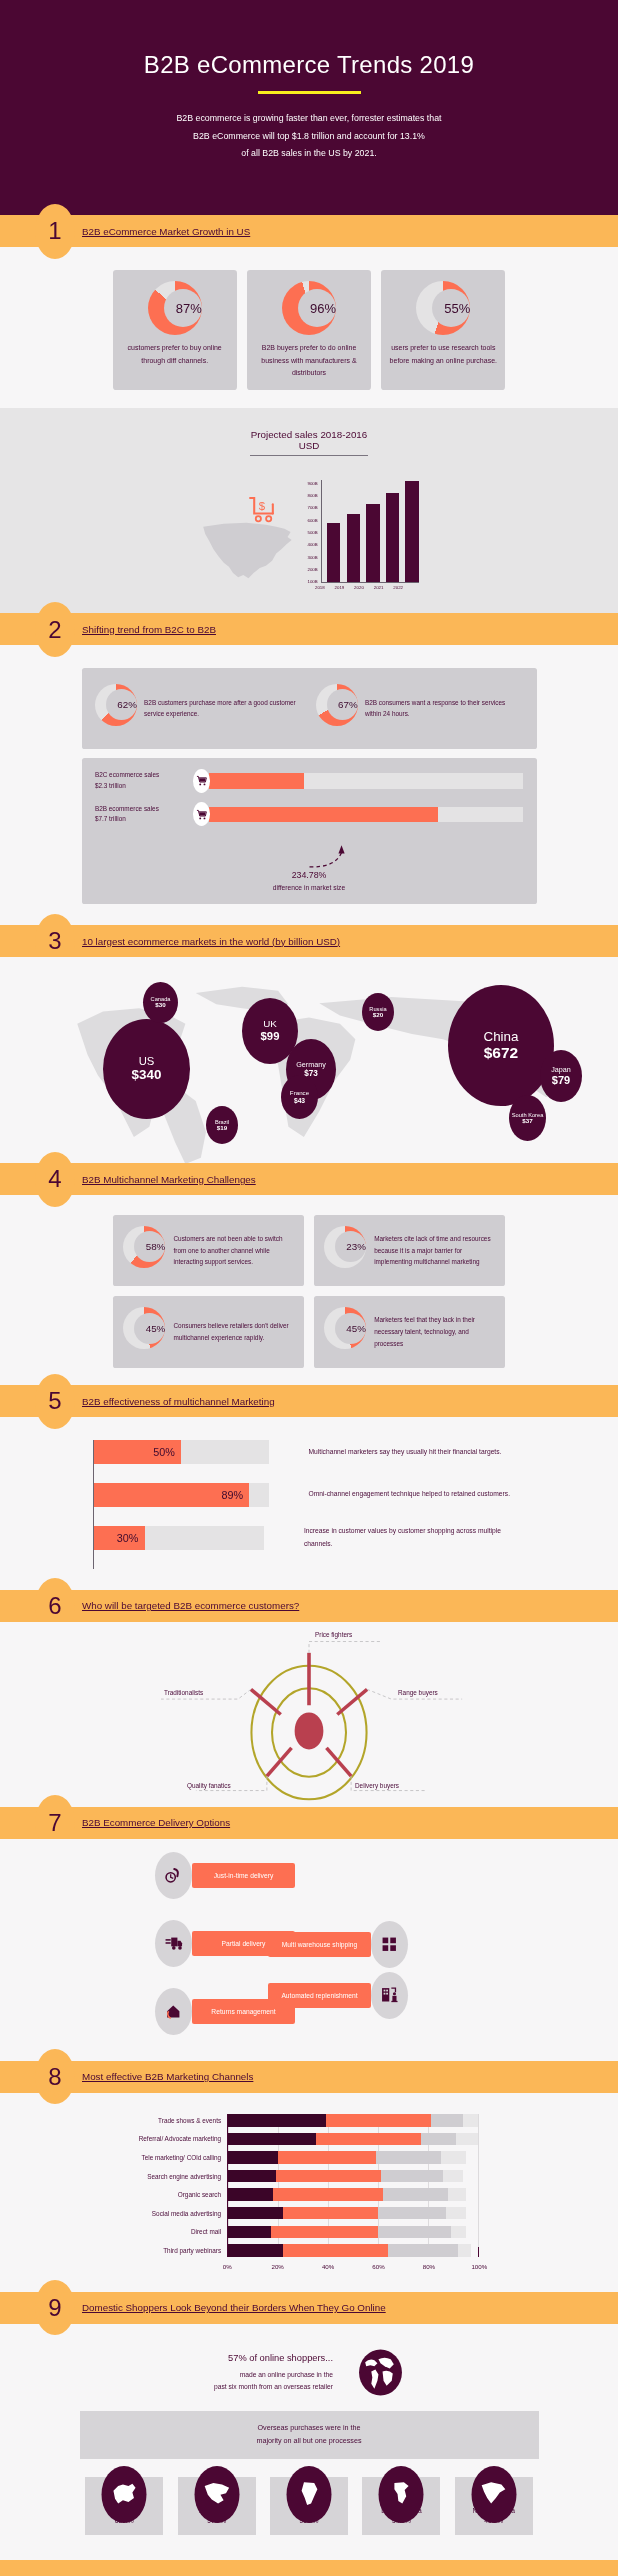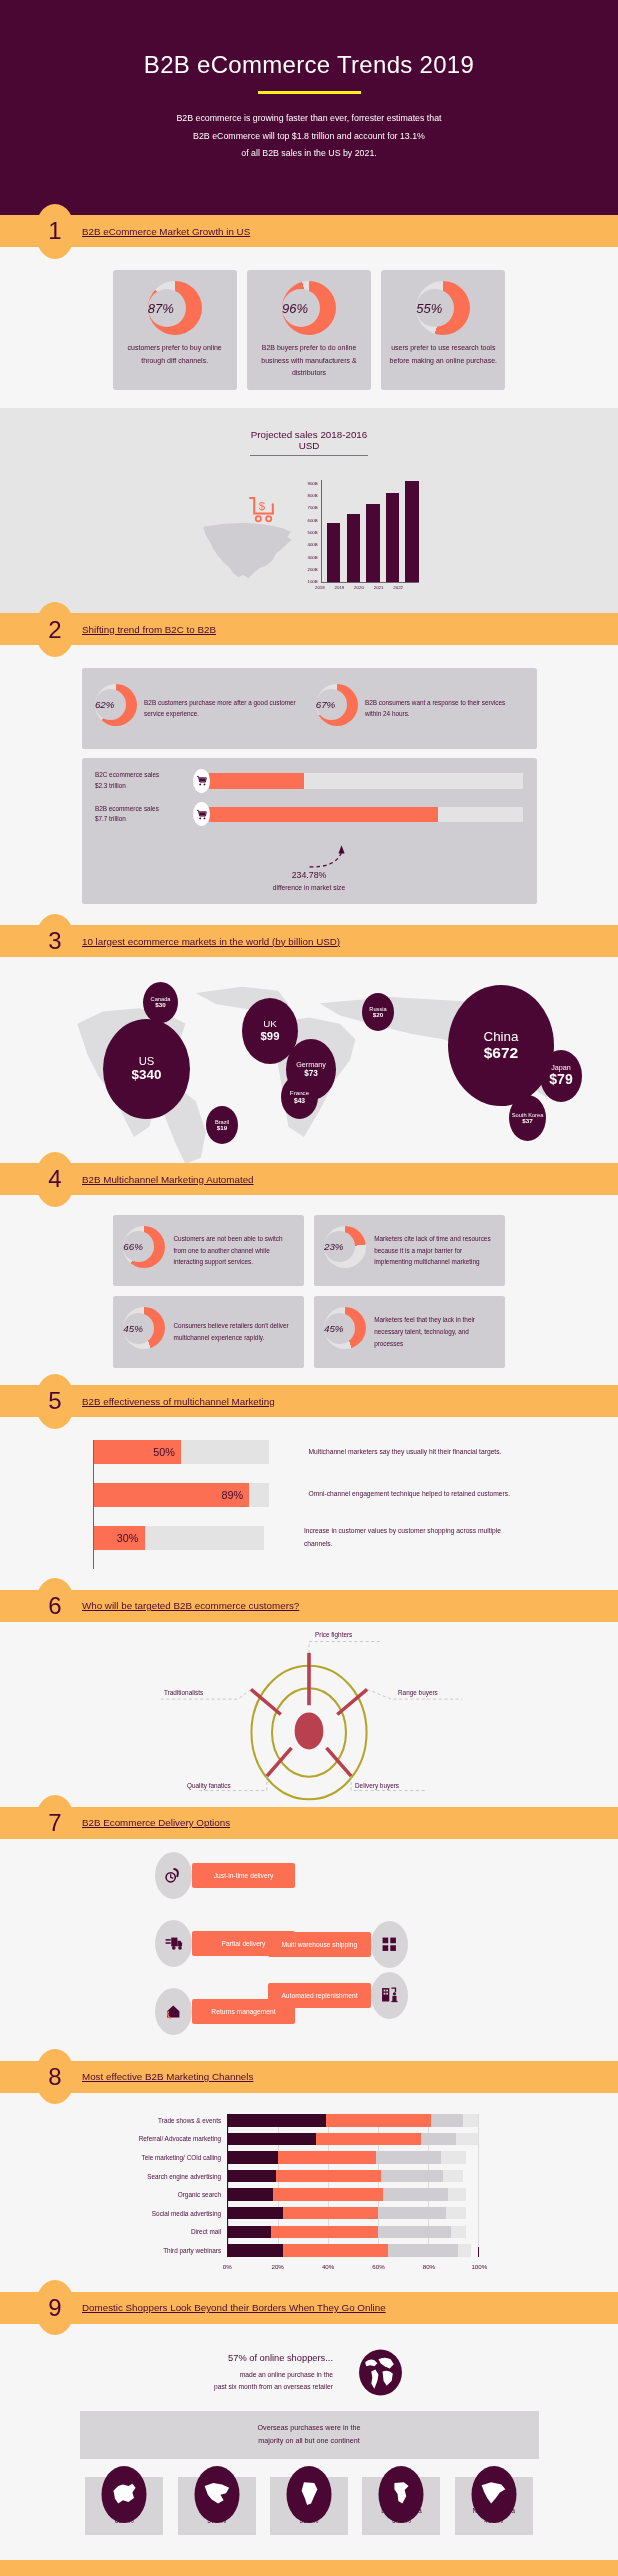--- a/index.html
+++ b/index.html
@@ -70,23 +70,22 @@
   .card {
     background: #cfcdd1;
     border-radius: 3.1px;
     width: 124px;
     padding: 11.3px 8.2px 10.3px 8.2px;
     text-align: center;
   }
   .donut {
     width: 54px; height: 54px; border-radius: 50%;
     margin: 0 auto 7.2px auto;
-    display: flex; align-items: center; justify-content: flex-start;
+    display: flex; align-items: center; justify-content: flex-end;
     position: relative;
-    font-style: italic;
   }
   .donut::after {
     content: ""; position: absolute;
     width: 38px; height: 38px; border-radius: 50%;
     background: #cfcdd1;
   }
   .donut span { position: relative; z-index: 2; font-size: 13px; color: #3d0a2e; }
   .card .ctext { font-size: 7px; line-height: 1.75; color: #4a0a38; }
 
   
@@ -418,21 +417,21 @@
         <div class="bubble" style="left: 103px; top: 62px; width: 87px; height: 100px;">
           <div class="bname" style="font-size: 11.3px;">US</div>
           <div class="bval" style="font-size: 13.4px;">$340</div>
         </div>
         <div class="bubble" style="left: 242px; top: 41px; width: 56px; height: 66px;">
           <div class="bname" style="font-size: 9.8px;">UK</div>
           <div class="bval" style="font-size: 11.3px;">$99</div>
         </div>
         <div class="bubble" style="left: 540px; top: 93px; width: 42px; height: 52px;">
           <div class="bname" style="font-size: 7.2px;">Japan</div>
-          <div class="bval" style="font-size: 14px;">$79</div>
+          <div class="bval" style="font-size: 11px;">$79</div>
         </div>
         <div class="bubble" style="left: 286px; top: 82px; width: 50px; height: 61px;">
           <div class="bname" style="font-size: 7.2px;">Germany</div>
           <div class="bval" style="font-size: 8.2px;">$73</div>
         </div>
         <div class="bubble" style="left: 281px; top: 118px; width: 37px; height: 44px;">
           <div class="bname" style="font-size: 6.2px;">France</div>
           <div class="bval" style="font-size: 6.7px;">$43</div>
         </div>
         <div class="bubble" style="left: 509px; top: 138px; width: 37px; height: 46px;">
@@ -449,28 +448,28 @@
         </div>
         <div class="bubble" style="left: 206px; top: 149px; width: 32px; height: 38px;">
           <div class="bname" style="font-size: 5.7px;">Brazil</div>
           <div class="bval" style="font-size: 6.2px;">$19</div>
         </div>
       </div>
   </div>
 
   <div class="secbar">
     <div class="badge">4</div>
-    <div class="sectitle">B2B Multichannel Marketing Automated</div>
+    <div class="sectitle">B2B Multichannel Marketing Challenges</div>
   </div>
 
   <div class="band-light">
     <div class="cards2grid">
       <div class="card2">
         <div class="donut donut-sm" style="background:conic-gradient(#fd6f52 0% 61%, #e4e3e4 61% 100%);">
-          <span>66%</span>
+          <span>58%</span>
         </div>
         <div class="ctext">Customers are not been able to switch from one to another channel while interacting support services.</div>
       </div>
       <div class="card2">
         <div class="donut donut-sm" style="background:conic-gradient(#fd6f52 0% 23%, #e4e3e4 23% 100%);">
           <span>23%</span>
         </div>
         <div class="ctext">Marketers cite lack of time and resources because it is a major barrier for implementing multichannel marketing</div>
       </div>
       <div class="card2">
@@ -729,21 +728,21 @@
             <path d="M42 20 Q54 14 66 20 L72 30 L64 38 L54 34 L46 28 Z"></path>
             <path d="M28 44 L36 40 L42 50 L40 62 L34 78 L28 68 L30 56 Z"></path>
             <path d="M50 44 Q62 40 70 48 L68 62 L58 72 L52 62 Z"></path>
           </g>
         </svg>
       </div>
     </div>
 
     <div class="banner9">
       <div>Overseas purchases were in the</div>
-      <div>majority on all but one continent</div>
+      <div>majority on all but one processes</div>
     </div>
 
     <div class="conts" id="continents">
         <div class="cont">
           <div class="ov">
          <svg width="30" height="30" viewBox="0 0 76 76">
               <path d="M10 30 L22 18 L34 14 L48 18 L58 12 L66 22 L58 34 L62 48 L48 58 L34 54 L22 62 L14 50 Z" fill="#ffffff"></path>
             </svg>
        </div>
        <div class="cname">Europe</div>

